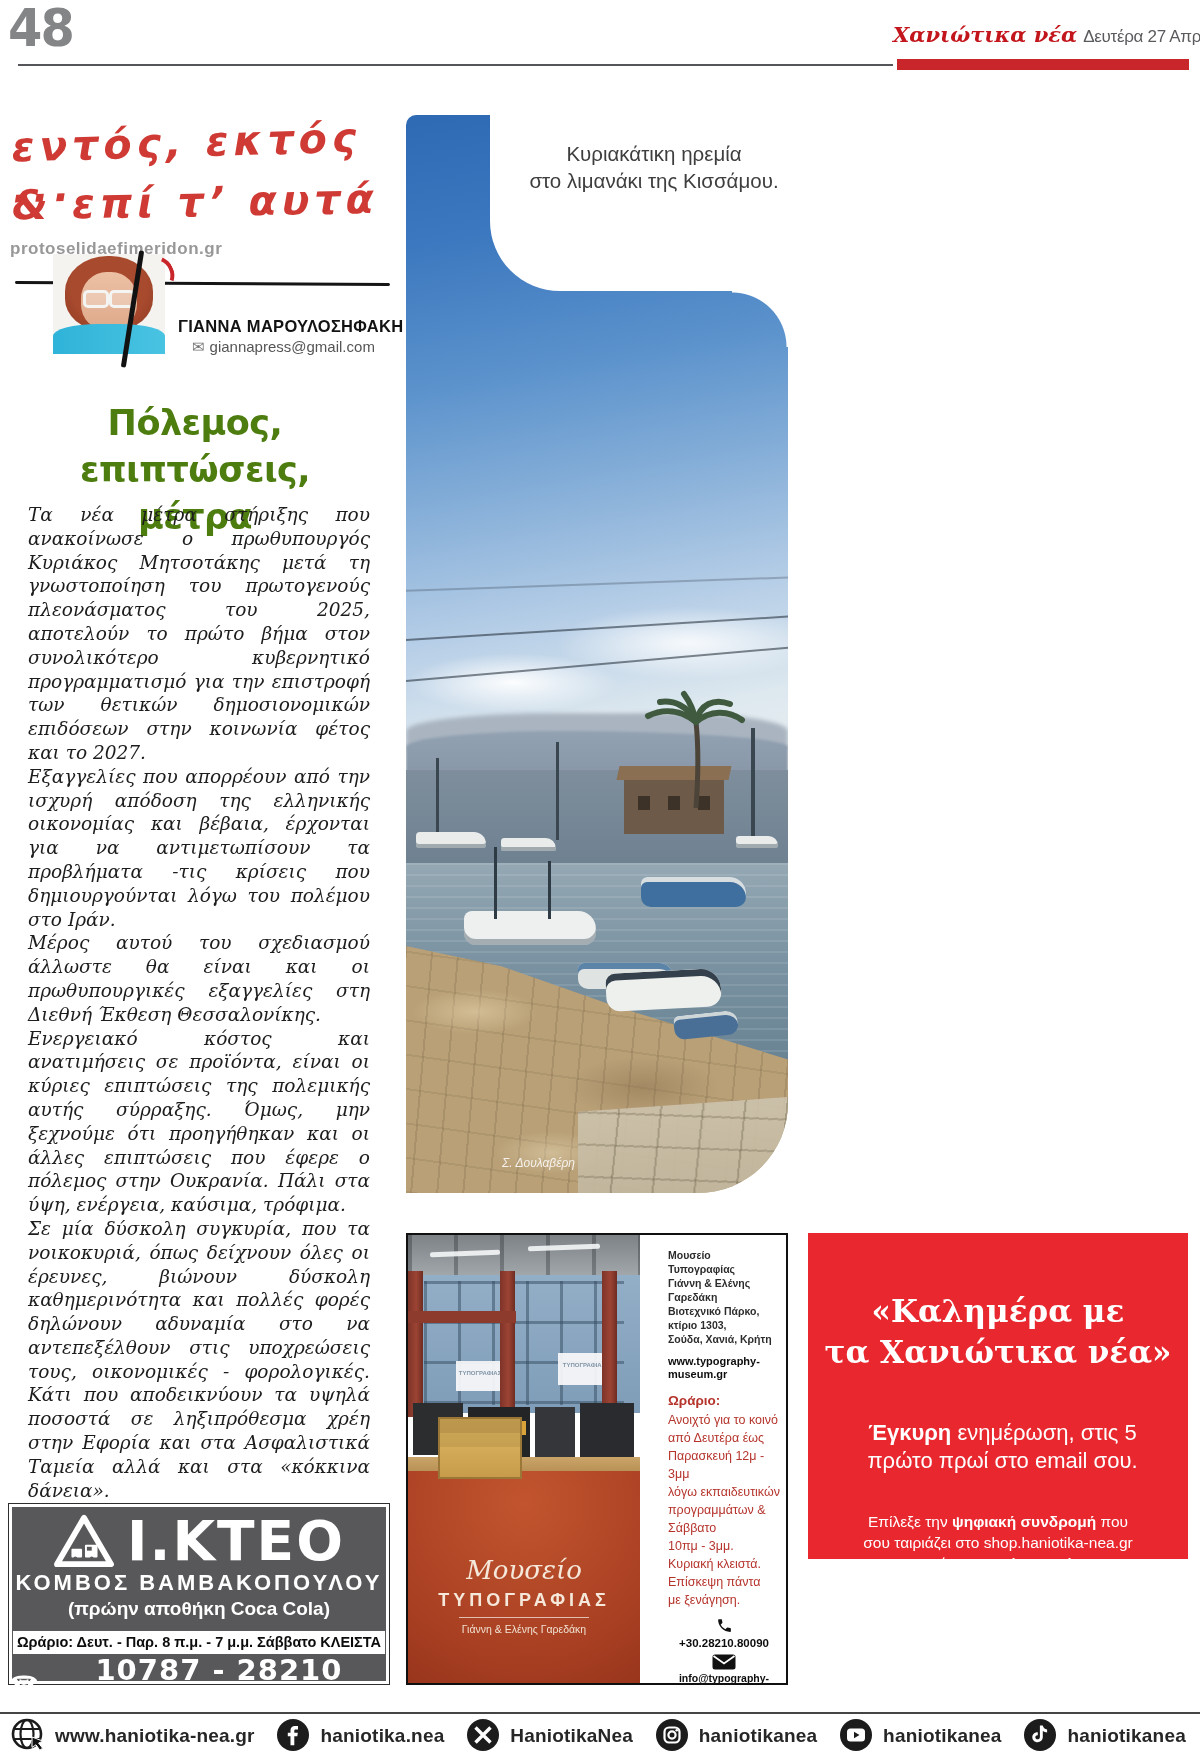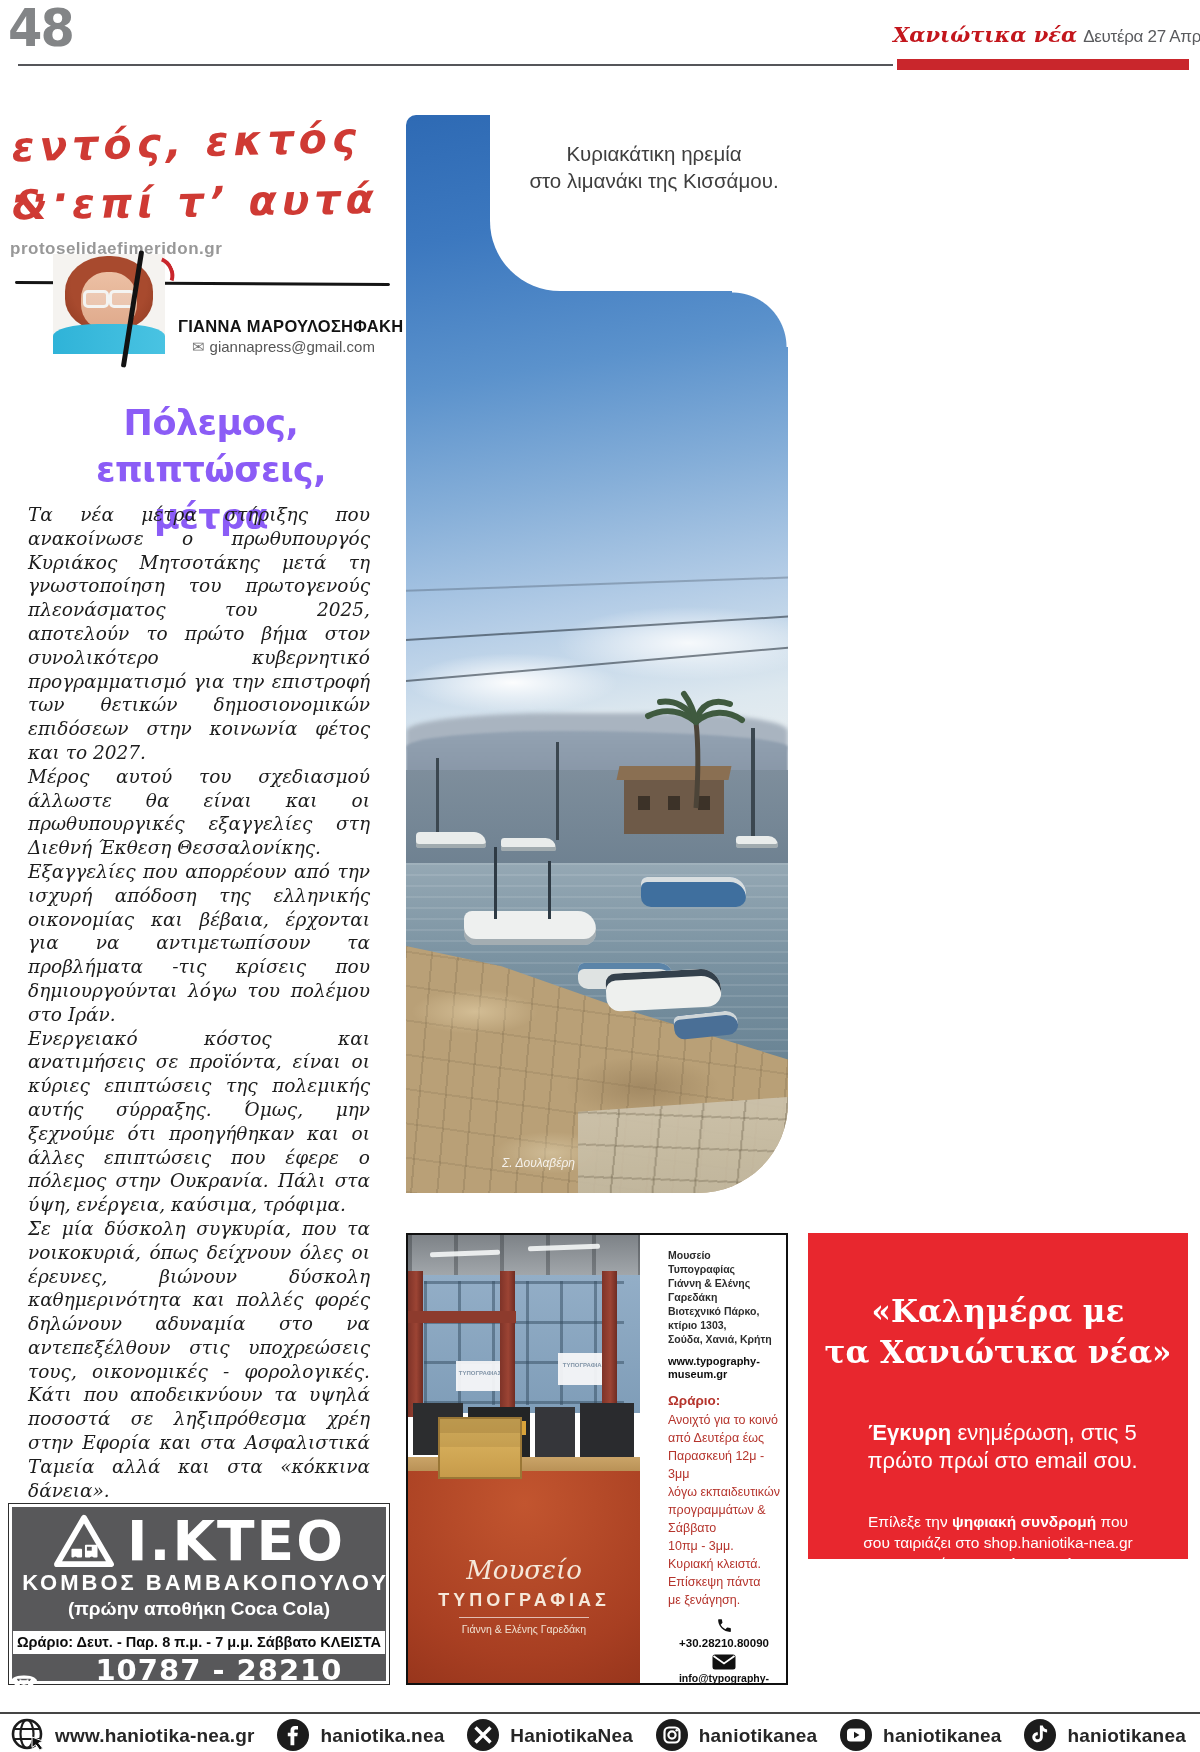--- a/index.html
+++ b/index.html
@@ -27,21 +27,21 @@
   .ap-hair{position:absolute;left:12px;top:2px;width:88px;height:74px;background:radial-gradient(circle at 50% 40%,#a84a2e 0 60%,#8e3a22 100%);border-radius:48% 48% 42% 42%;}
   .ap-face{position:absolute;left:28px;top:18px;width:56px;height:58px;background:linear-gradient(180deg,#ecc0a4,#dfa98b);border-radius:46% 46% 44% 44%;}
   .ap-glasses{position:absolute;left:30px;top:36px;width:52px;height:14px;}
   .ap-glasses span{display:inline-block;width:20px;height:12px;border:3px solid #f4f4f2;border-radius:5px;background:rgba(255,255,255,.25);}
   .ap-shirt{position:absolute;left:0px;top:70px;width:112px;height:30px;background:linear-gradient(90deg,#2fb3d8,#49c3e2);border-radius:40% 40% 0 0;}
   .author-name{left:178px;top:318px;font:bold 16.5px/1 "Liberation Sans",sans-serif;color:#121212;letter-spacing:.3px;}
   .author-email{left:192px;top:339px;font:15px/1 "Liberation Sans",sans-serif;color:#555;display:flex;align-items:center;gap:5px;}
   .env-glyph{color:#777;font-size:15px;}
 
   
-  .headline{left:36px;top:400px;width:350px;text-align:center;font:bold 35px/47px "DejaVu Sans",sans-serif;color:#8b5cf6;letter-spacing:-.5px;}
+  .headline{left:20px;top:400px;width:350px;text-align:center;font:bold 35px/47px "DejaVu Sans",sans-serif;color:#4d7c0f;letter-spacing:-.5px;}
   .article{left:28px;top:503px;width:342px;font:italic 18.5px/23.8px "DejaVu Serif",serif;color:#1d1d1d;text-align:justify;}
   .article p{margin:0;}
 
   
   .photo{left:406px;top:115px;width:382px;height:1078px;overflow:hidden;border-radius:10px 0 90px 0;background:#fff;}
   .ph-sky{position:absolute;left:0;top:0;width:100%;height:660px;
      background:
        radial-gradient(ellipse 150px 42px at 28% 86%,rgba(255,255,255,.95),rgba(255,255,255,0) 70%),
        radial-gradient(ellipse 190px 52px at 74% 80%,rgba(255,255,255,.85),rgba(255,255,255,0) 70%),
        radial-gradient(ellipse 130px 38px at 52% 94%,rgba(255,255,255,.95),rgba(255,255,255,0) 75%),
@@ -128,21 +128,21 @@
   .ra-sub{margin-top:46px;font:22px/28px "Liberation Sans",sans-serif;margin-left:9px;}
   .ra-sub b{font-weight:bold;}
   .ra-body{margin-top:36px;font:15.5px/21px "Liberation Sans",sans-serif;}
   .ra-prices{margin-top:32px;font:bold 17px/26px "Liberation Sans",sans-serif;}
   .ra-row{display:flex;justify-content:center;gap:20px;}
 
   
   .kteo{left:8px;top:1503px;width:382px;height:182px;background:#58585a;border:1px solid #2e2e2e;box-shadow:inset 0 0 0 3px #fff;box-sizing:border-box;color:#fff;text-align:center;}
   .kt-row1{display:flex;justify-content:center;align-items:center;gap:12px;margin-top:8px;height:58px;}
   .kt-brand{font:bold 55px/1 "DejaVu Sans",sans-serif;letter-spacing:2px;}
-  .kt-line1{margin-top:2px;font:bold 22px/1 "Liberation Sans",sans-serif;letter-spacing:3px;text-align:right;}
+  .kt-line1{margin-top:2px;font:bold 22px/1 "Liberation Sans",sans-serif;letter-spacing:3px;}
   .kt-line2{margin-top:5px;font:bold 19px/1 "Liberation Sans",sans-serif;}
   .kt-strip{position:absolute;left:4px;right:4px;top:127px;height:23px;background:#fff;color:#0c0c0c;font:bold 14.5px/23px "Liberation Sans",sans-serif;}
   .kt-phone{position:absolute;left:0;right:0;top:152px;display:flex;justify-content:center;align-items:center;gap:10px;}
   .kt-phone .glyph{font-size:24px;line-height:1;}
   .kt-phone .num{font:bold 29px/1 "DejaVu Sans",sans-serif;letter-spacing:1px;}
 
   
   .footer-rule{left:0;top:1712px;width:1200px;height:2px;background:#454545;}
   .footer{left:10px;right:14px;top:1717px;height:36px;display:flex;justify-content:space-between;align-items:center;}
   .f-item{display:flex;align-items:center;gap:9px;}
@@ -178,22 +178,22 @@
     <span class="env-glyph">✉</span>
     <span>giannapress@gmail.com</span>
   </div>
 
   <div class="abs headline">
     <div>Πόλεμος,</div>
     <div>επιπτώσεις, μέτρα</div>
   </div>
   <div class="abs article">
     <p>Τα νέα μέτρα στήριξης που ανακοίνωσε ο πρωθυπουργός Κυριάκος Μητσοτάκης μετά τη γνωστοποίηση του πρωτογενούς πλεονάσματος του 2025, αποτελούν το πρώτο βήμα στον συνολικότερο κυβερνητικό προγραμματισμό για την επιστροφή των θετικών δημοσιονομικών επιδόσεων στην κοινωνία φέτος και το 2027.</p>
+    <p>Εξαγγελίες που απορρέουν από την ισχυρή απόδοση της ελληνικής οικονομίας και βέβαια, έρχονται για να αντιμετωπίσουν τα προβλήματα -τις κρίσεις που δημιουργούνται λόγω του πολέμου στο Ιράν.</p>
     <p>Μέρος αυτού του σχεδιασμού άλλωστε θα είναι και οι πρωθυπουργικές εξαγγελίες στη Διεθνή Έκθεση Θεσσαλονίκης.</p>
-    <p>Εξαγγελίες που απορρέουν από την ισχυρή απόδοση της ελληνικής οικονομίας και βέβαια, έρχονται για να αντιμετωπίσουν τα προβλήματα -τις κρίσεις που δημιουργούνται λόγω του πολέμου στο Ιράν.</p>
     <p>Ενεργειακό κόστος και ανατιμήσεις σε προϊόντα, είναι οι κύριες επιπτώσεις της πολεμικής αυτής σύρραξης. Όμως, μην ξεχνούμε ότι προηγήθηκαν και οι άλλες επιπτώσεις που έφερε ο πόλεμος στην Ουκρανία. Πάλι στα ύψη, ενέργεια, καύσιμα, τρόφιμα.</p>
     <p>Σε μία δύσκολη συγκυρία, που τα νοικοκυριά, όπως δείχνουν όλες οι έρευνες, βιώνουν δύσκολη καθημερινότητα και πολλές φορές δηλώνουν αδυναμία στο να αντεπεξέλθουν στις υποχρεώσεις τους, οικονομικές - φορολογικές. Κάτι που αποδεικνύουν τα υψηλά ποσοστά σε ληξιπρόθεσμα χρέη στην Εφορία και στα Ασφαλιστικά Ταμεία αλλά και στα «κόκκινα δάνεια».</p>
     <p>Ευχή, όλο και περισσότερα μέτρα στήριξης να ανακοινώνονται για την κοινωνία μας.</p>
   </div>
 
   <div class="abs photo">
     <div class="ph-sky"></div>
     <div class="cable cable3"></div>
     <div class="cable cable1"></div>
     <div class="cable cable2"></div>

